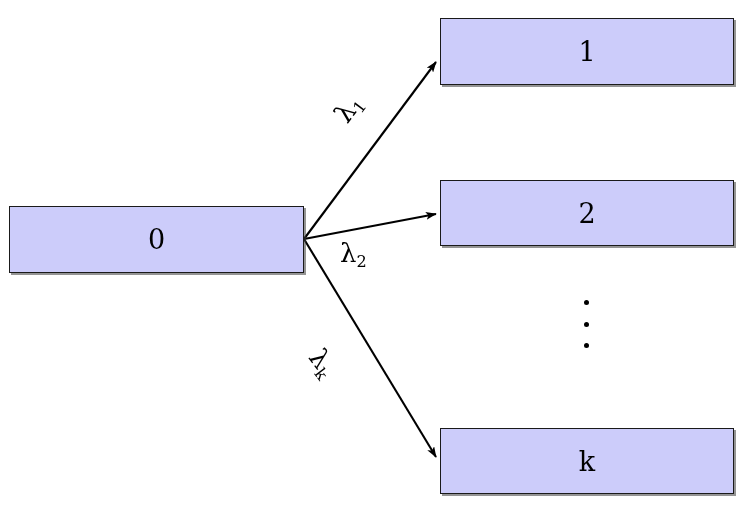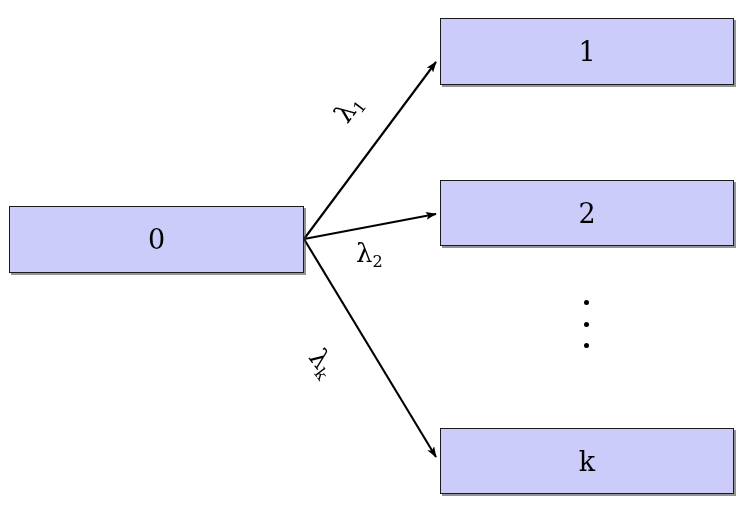--- a/index.html
+++ b/index.html
@@ -60,21 +60,21 @@
     position: relative;
     top: 0.33em;
   }
   #label-lambda-1 {
     left: 328px;
     top: 110px;
     transform: rotate(-53deg);
     transform-origin: left top;
   }
   #label-lambda-2 {
-    left: 356px;
+    left: 340px;
     top: 238px;
   }
   #label-lambda-k {
     left: 327px;
     top: 343px;
     transform: rotate(53deg);
     transform-origin: left top;
   }
 
   #vertical-dots {

